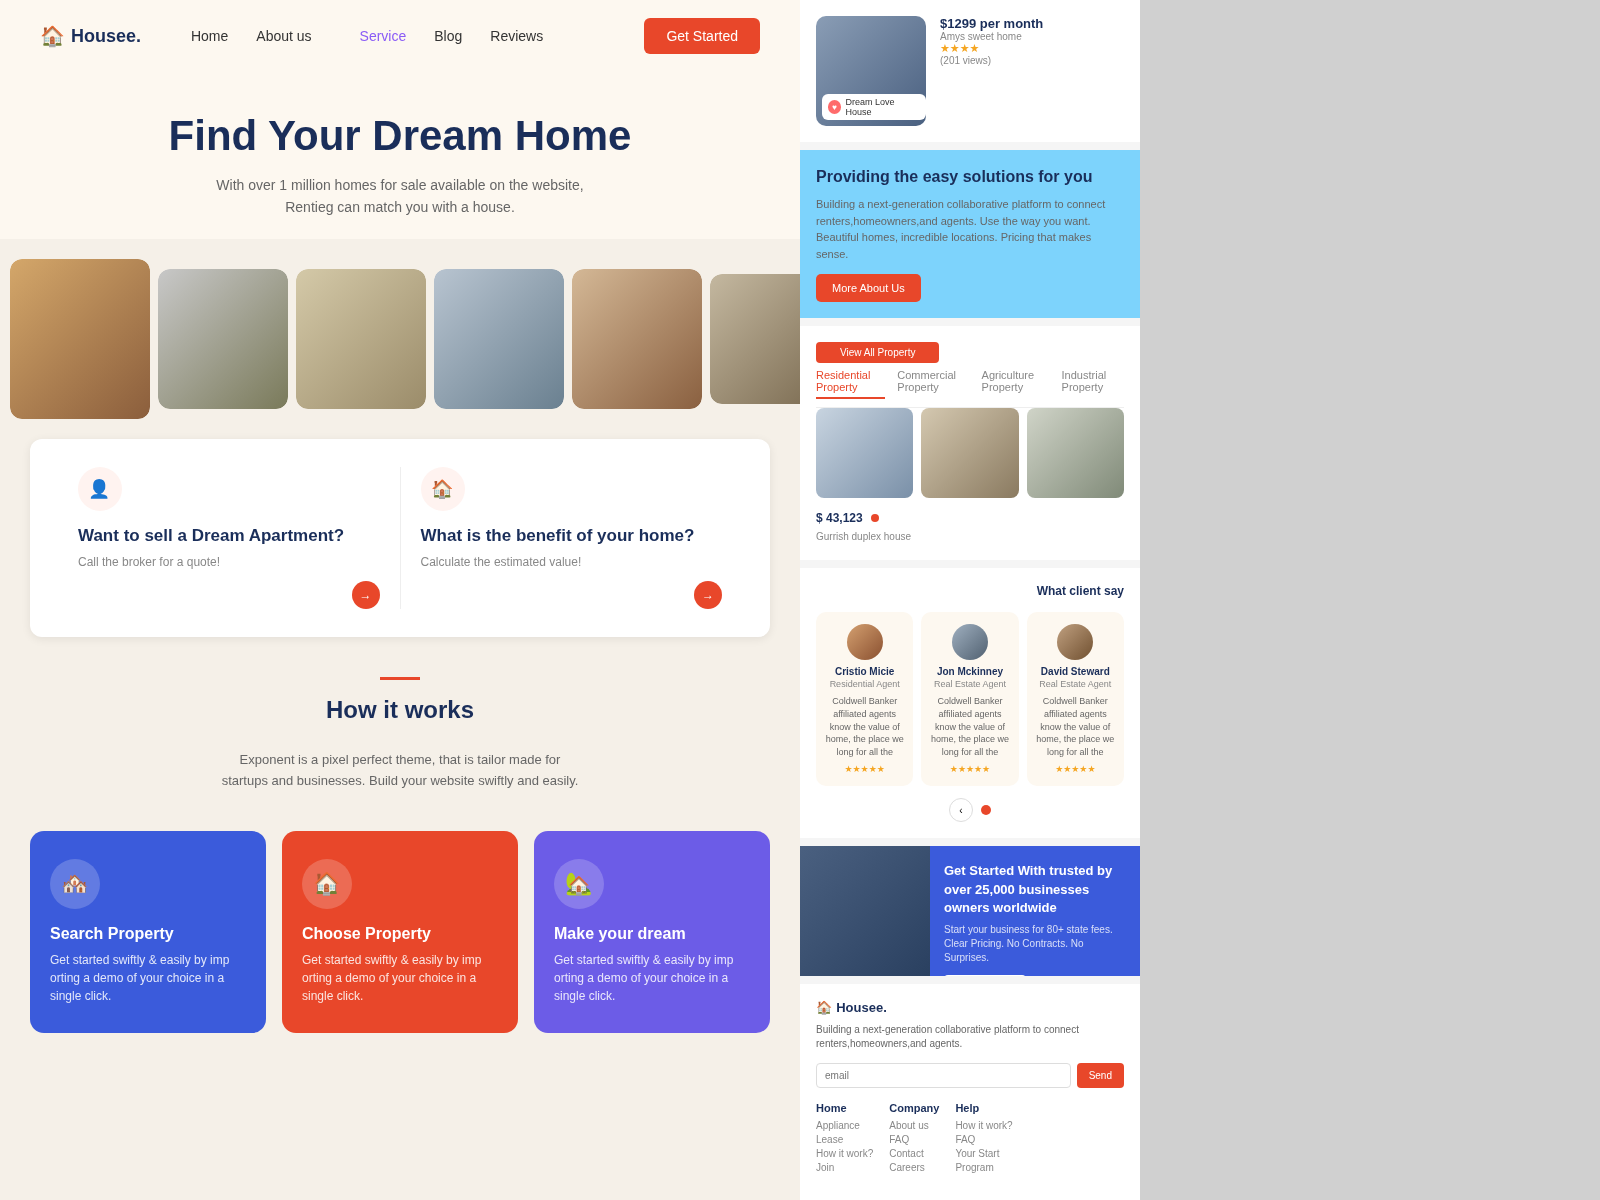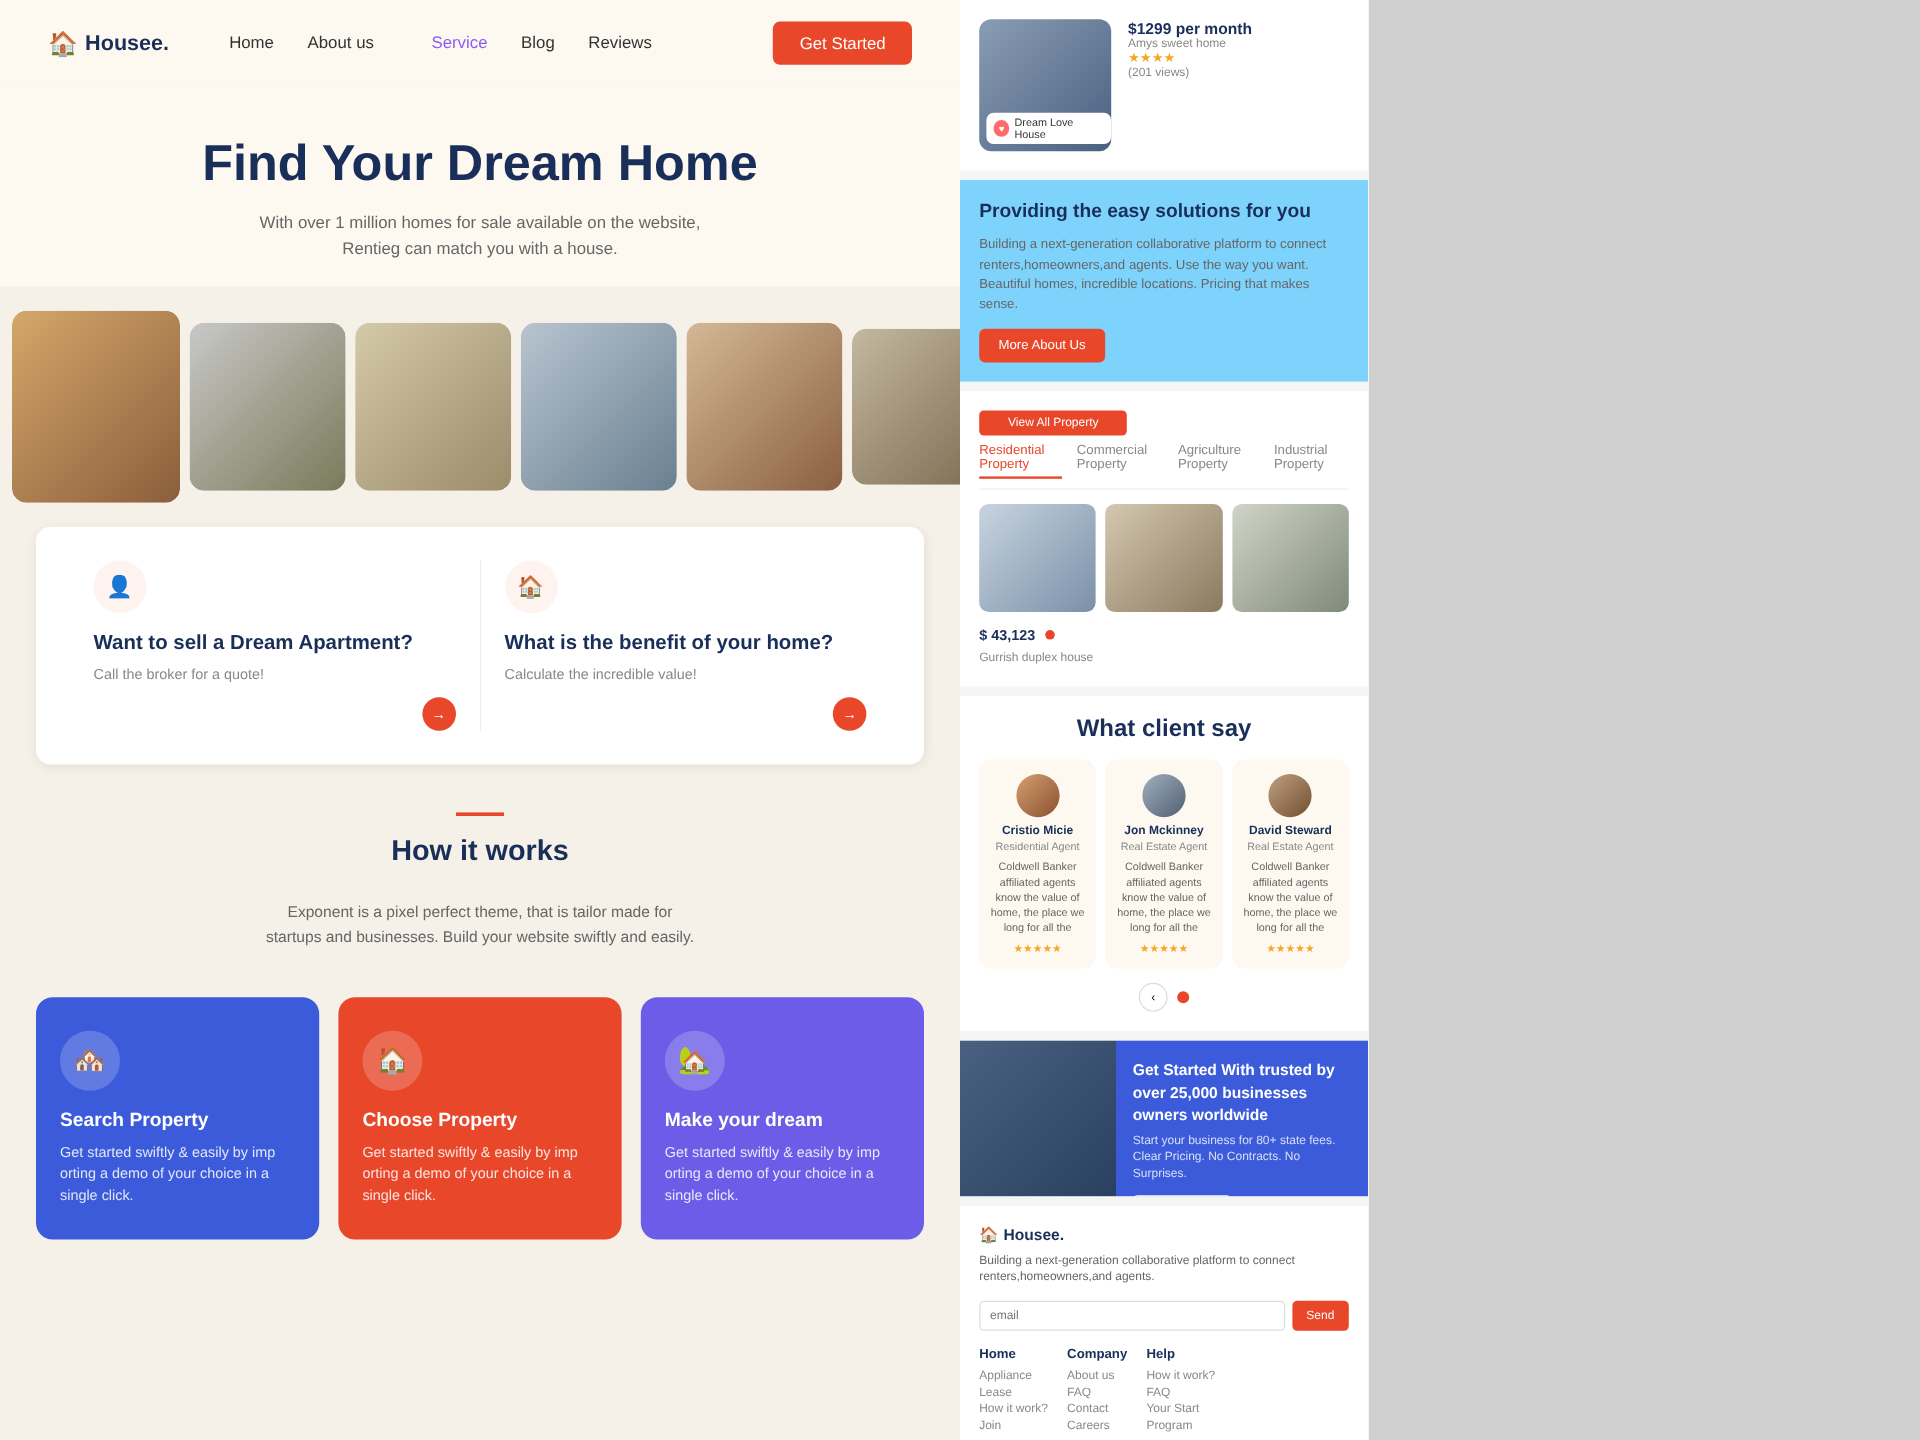--- a/index.html
+++ b/index.html
@@ -330,21 +330,20 @@
       border: none;
       padding: 5px 24px;
       border-radius: 4px;
       font-size: 10px;
       cursor: pointer;
       white-space: nowrap;
     }
     .pd-tabs {
       display: flex;
       gap: 12px;
-      margin-bottom: 12px;
       border-bottom: 1px solid #eee;
       padding-bottom: 8px;
     }
     .pd-tab {
       font-size: 11px;
       cursor: pointer;
       padding-bottom: 4px;
       color: #888;
     }
     .pd-tab.active {
@@ -382,22 +381,22 @@
       margin-left: 4px;
     }
 
     
     .testimonials {
       background: white;
       margin-top: 8px;
       padding: 16px;
     }
     .testimonials h3 {
-      text-align: center;
-      font-size: 20px;
+      text-align: right;
+      font-size: 12px;
       font-weight: 700;
       color: #1a2e5a;
       margin-bottom: 14px;
     }
     .test-cards {
       display: flex;
       gap: 8px;
     }
     .test-card {
       flex: 1;
@@ -611,21 +610,21 @@
   <div class="cards-section">
     <div class="card-item">
       <div class="card-icon-wrap">👤</div>
       <h3>Want to sell a Dream Apartment?</h3>
       <p>Call the broker for a quote!</p>
       <div class="card-arrow">→</div>
     </div>
     <div class="card-item">
       <div class="card-icon-wrap">🏠</div>
       <h3>What is the benefit of your home?</h3>
-      <p>Calculate the incredible value!</p>
+      <p>Calculate the estimated value!</p>
       <div class="card-arrow">→</div>
     </div>
   </div>
 
   <div class="how-works">
     <div class="underline"></div>
     <h2>How it works</h2>
     <p>Exponent is a pixel perfect theme, that is tailor made for<br>startups and businesses. Build your website swiftly and easily.</p>
   </div>
 

